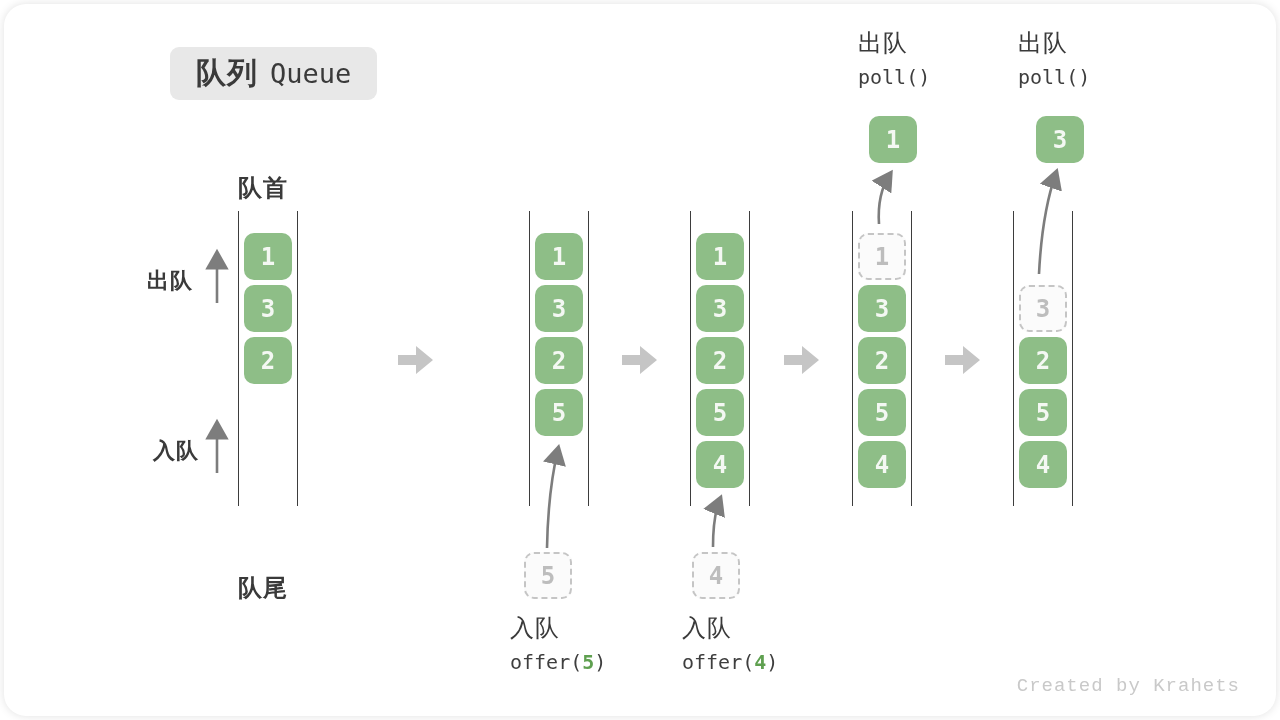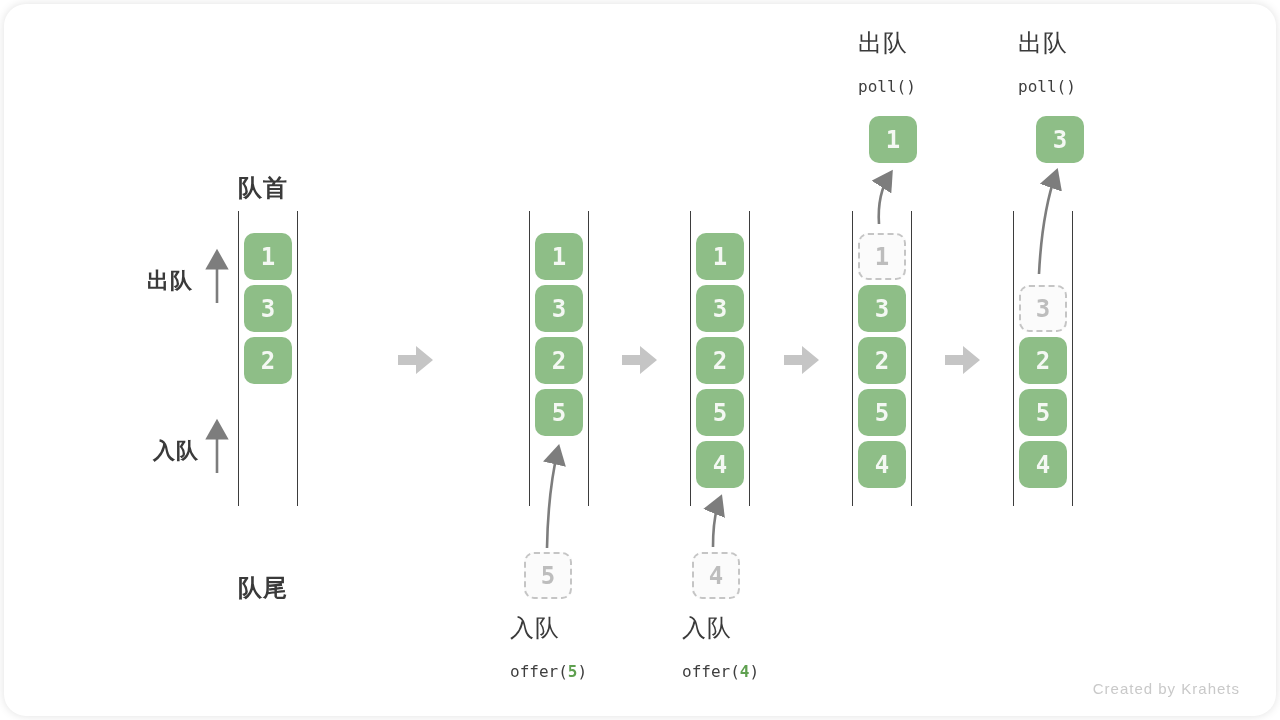--- a/index.html
+++ b/index.html
@@ -19,36 +19,40 @@
 
   .rails{position:absolute;width:58px;border-left:1.6px solid #3d3d3d;border-right:1.6px solid #3d3d3d;}
   .cell{position:absolute;width:48px;height:47px;border-radius:10px;display:flex;
     align-items:center;justify-content:center;font-family:"DejaVu Sans Mono",monospace;
     font-size:24px;font-weight:bold;box-sizing:border-box;}
   .cell.solid{background:#8ebe87;color:#f4f8f3;}
   .cell.dashed{background:#fbfbfb;border:2px dashed #c5c5c5;color:#bdbdbd;}
 
   .op{position:absolute;}
   .op-zh{font-size:24px;font-weight:500;color:#3a3a3a;letter-spacing:1px;line-height:1.0;}
-  .op-code{font-family:"DejaVu Sans Mono",monospace;font-size:16px;color:#3e3e3e;
-    margin-top:24px;line-height:1.0;}
+  .op-code{font-family:"DejaVu Sans Mono",monospace;font-size:20px;color:#3e3e3e;
+    margin-top:12px;line-height:1.0;}
   .op-code .g{color:#5fa050;font-weight:bold;}
 
-  .watermark{right:40px;bottom:23px;font-family:Liberation Sans, sans-serif;
-    font-size:15px;color:#c9c9c9;letter-spacing:1px;}
+  .watermark{right:40px;bottom:23px;font-family:Liberation Mono, monospace;
+    font-size:19px;color:#c9c9c9;letter-spacing:1px;}
 
   svg.overlay{position:absolute;inset:0;pointer-events:none;}
 </style>
 </head>
 <body>
 
 <div class="card"></div>
 
 <div class="layer">
 
+  <div class="abs title-badge">
+    <span class="title-zh">队列</span>
+    <span class="title-en">Queue</span>
+  </div>
 
   <div class="abs cjk-label" style="left:238px;top:172px;">队首</div>
   <div class="abs cjk-label" style="left:238px;top:572px;">队尾</div>
 
   <div class="abs side-label" style="left:147px;top:266px;">出队</div>
   <div class="abs side-label" style="left:153px;top:436px;">入队</div>
 
   <div id="queues">
       <div class="abs rails" style="left: 237.5px; top: 211px; height: 295px;"></div>
       <div class="cell solid" style="left: 244px; top: 233px;">1</div>

